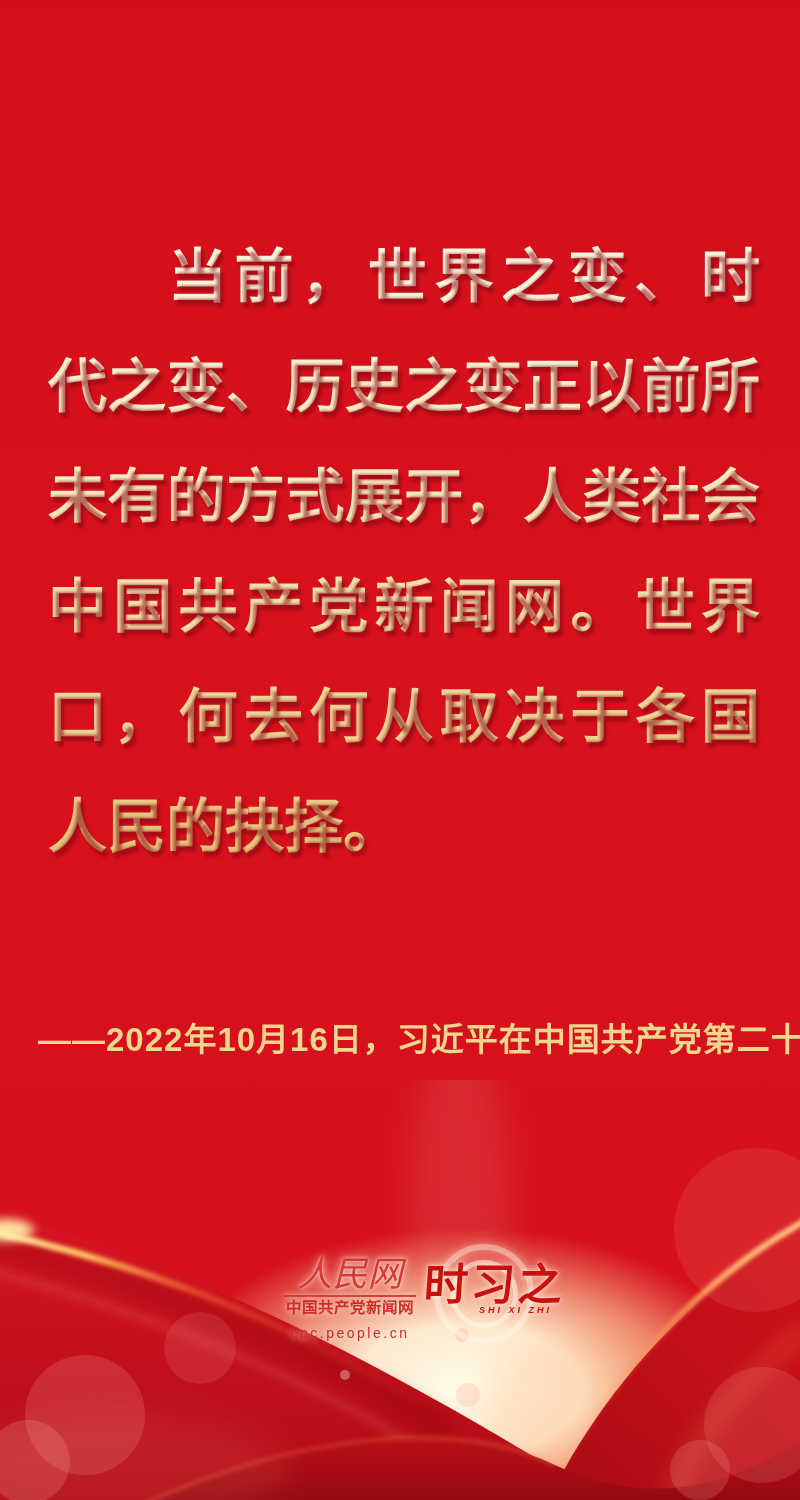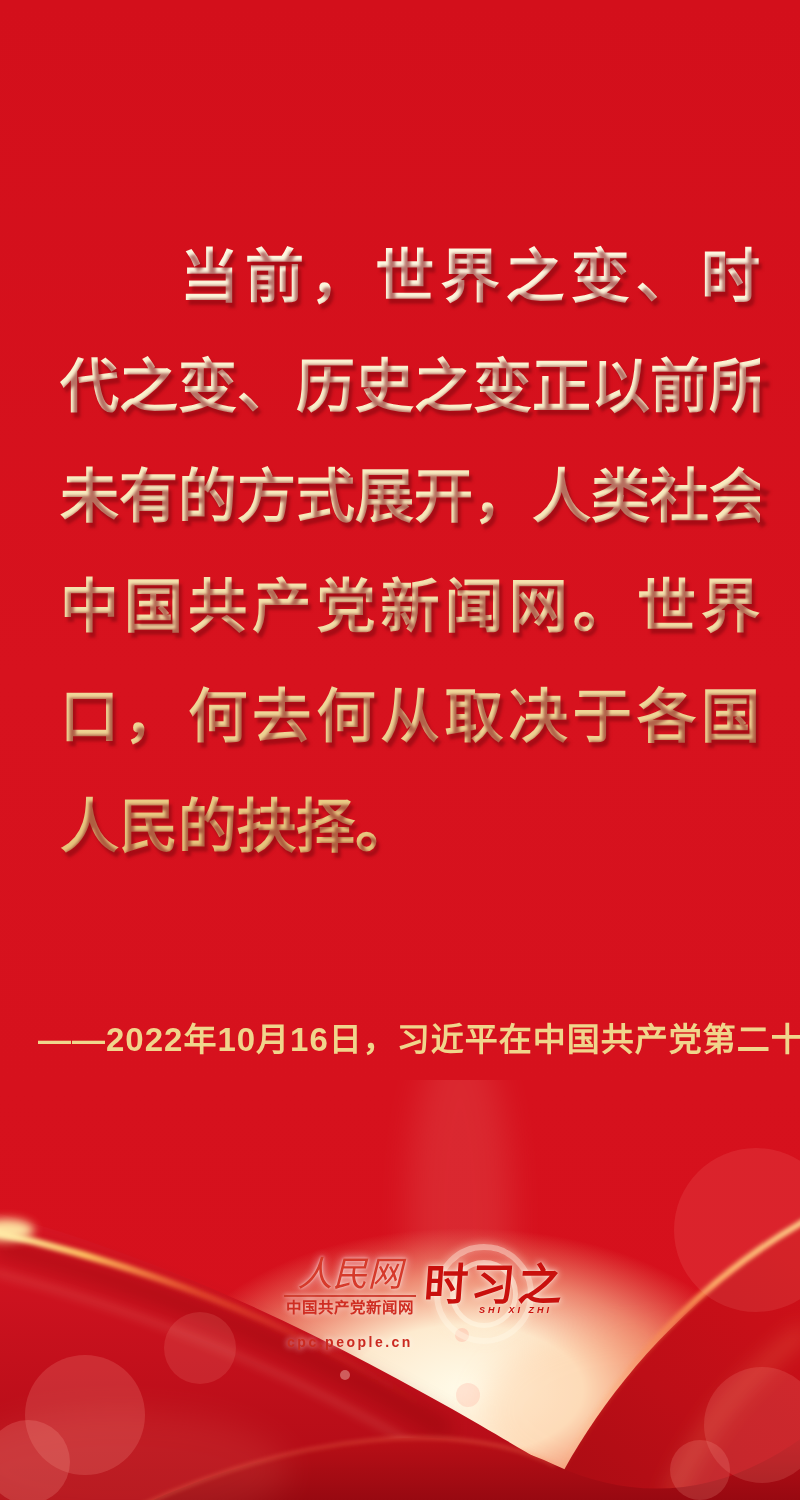--- a/index.html
+++ b/index.html
@@ -40,21 +40,20 @@
       background: linear-gradient(180deg, #fdf7e0 6%, #f8ecc0 40%, #eed392 78%, #e5c175 100%);
       -webkit-background-clip: text;
       background-clip: text;
       color: transparent;
     }
   }
   .quote-line {
     white-space: nowrap;
     text-align: justify;
     text-align-last: justify;
-    margin-left: 12px;
   }
   .quote-line.indent { text-indent: 120px; }
   .quote-line.last { text-align-last: left; }
   
   .attribution {
     position: absolute;
     right: 38px; top: 1008px;
     width: 724px;
     text-align: right;
     font-weight: bold;
@@ -92,24 +91,24 @@
     font-size: 15.5px;
     font-weight: bold;
     letter-spacing: 0.5px;
     line-height: 17px;
     color: #cf2d22;
     text-shadow: 0 0 6px rgba(255,255,255,0.85);
     white-space: nowrap;
   }
   .people-url {
     font-size: 14px;
-    font-weight: bold;
+    font-weight: normal;
     letter-spacing: 2.5px;
     line-height: 16px;
-    margin-top: 18px;
+    margin-top: 9px;
     color: #cb2a20;
     text-shadow: 0 0 6px rgba(255,255,255,0.85);
     white-space: nowrap;
   }
   .sxz-logo {
     position: absolute;
     left: 424px; top: 1262px;
     width: 132px;
     z-index: 3;
   }

